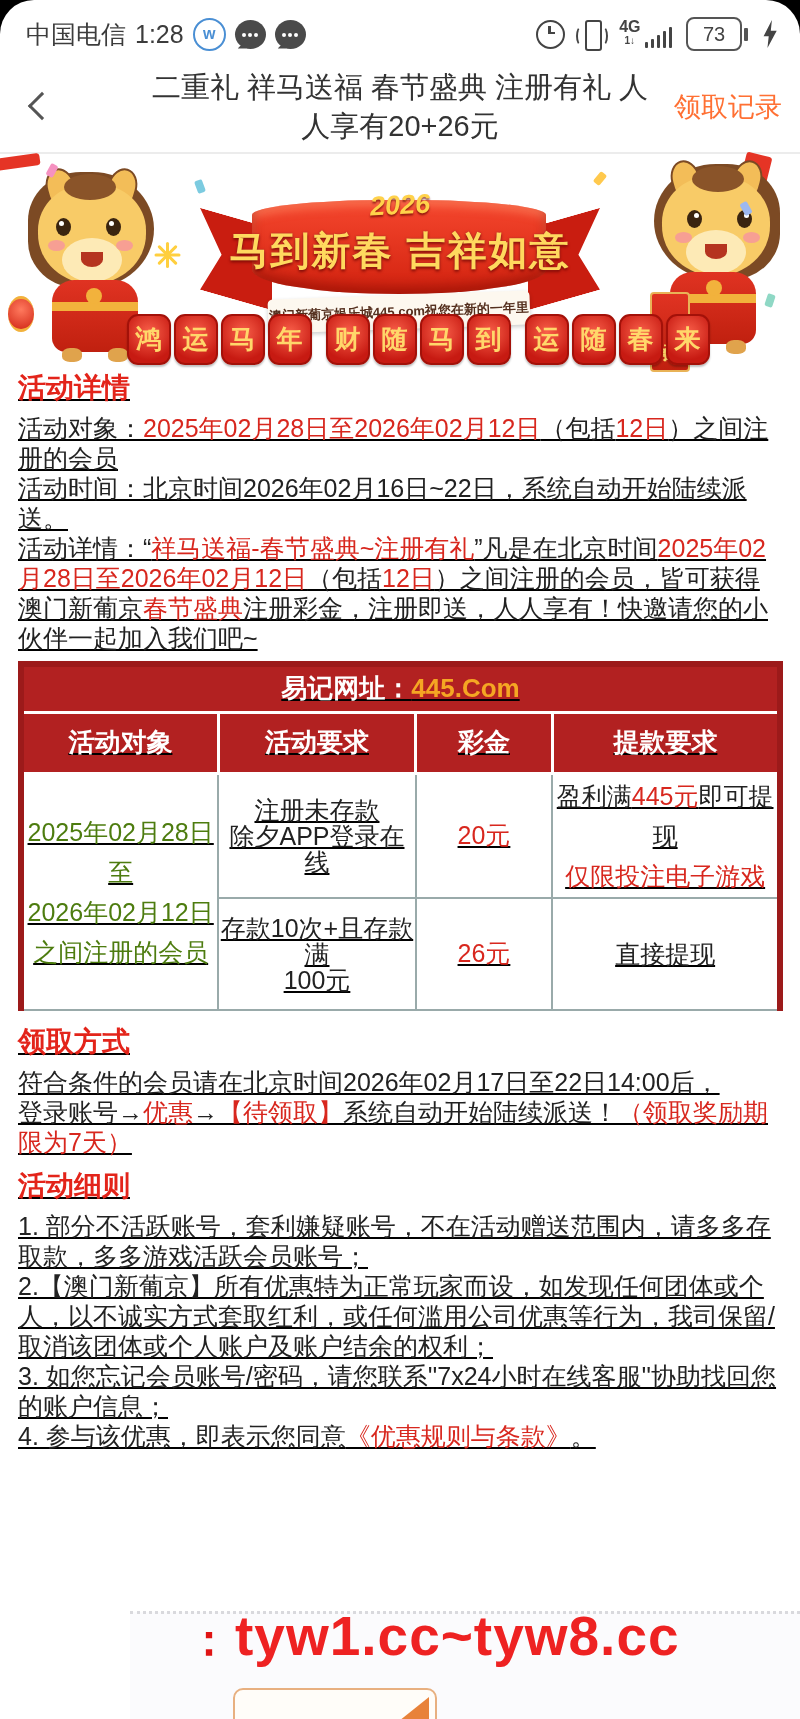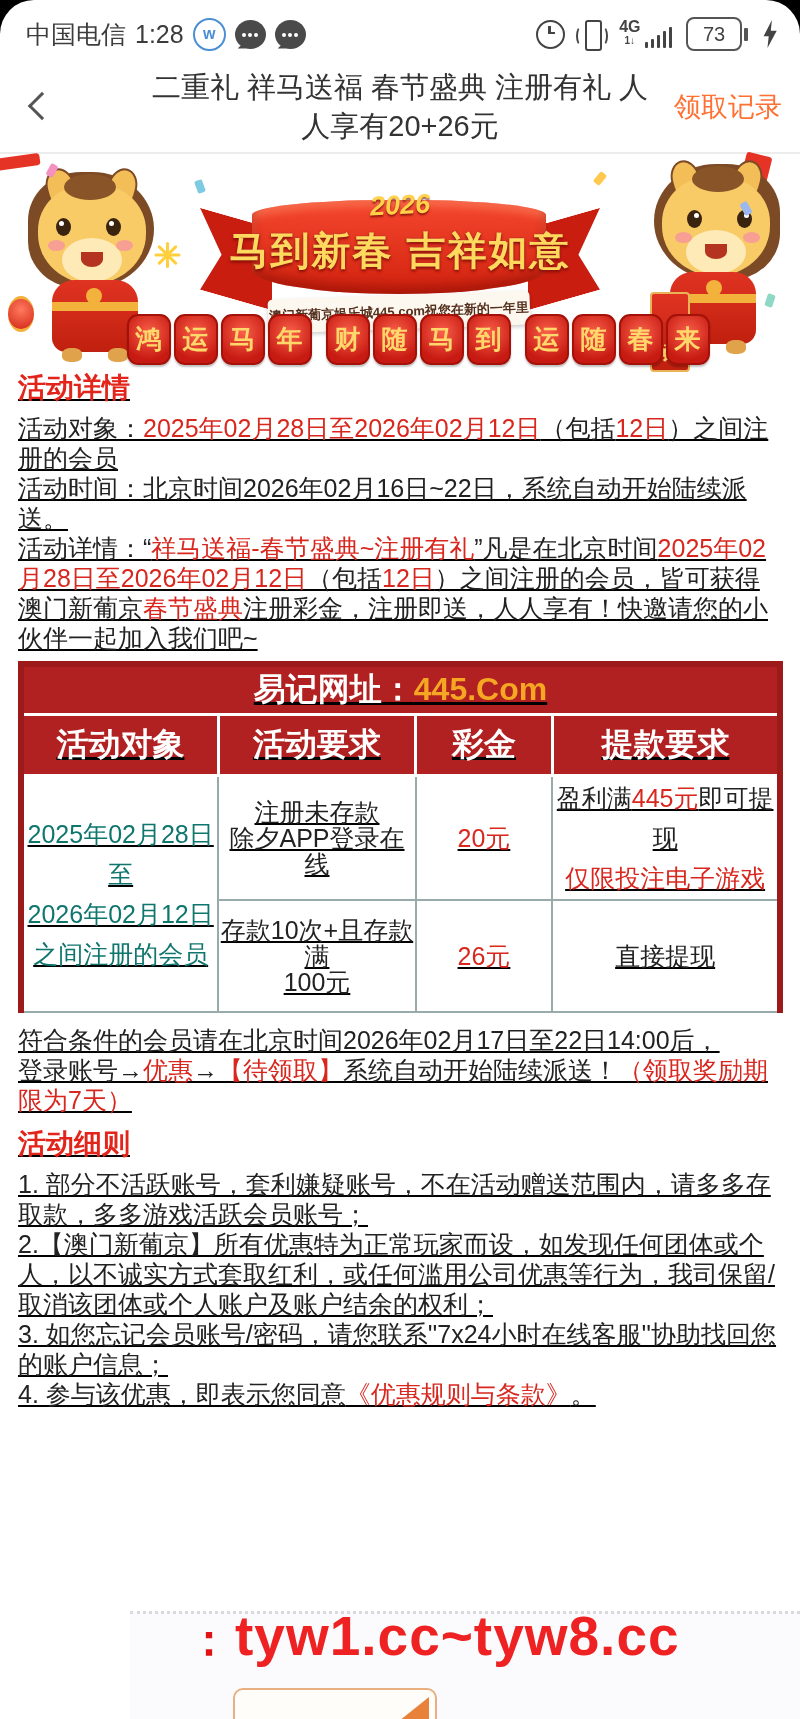--- a/index.html
+++ b/index.html
@@ -105,27 +105,27 @@
 
   
   .content{padding:0 17px 0 18px;text-decoration:underline;}
   .sec-h{font-size:28px;font-weight:bold;color:#e3241a;margin:4px 0 6px;}
   .txt{font-size:25px;line-height:30px;margin:0;color:#222;}
   .seg-k{color:#222;margin-top:28px;} .seg-r{color:#d8271e;}
 
   
   table.promo{width:100%;border-collapse:collapse;margin:8px 0 12px;table-layout:fixed;}
   table.promo{border:6px solid #9c1a1a;border-bottom:2px solid #9aa;}
-  .promo th{background:#b22121;color:#fff;font-size:32px;font-weight:bold;border:3px solid #fff;}
+  .promo th{background:#b22121;color:#fff;font-size:26px;font-weight:bold;border:3px solid #fff;}
   .promo .tbl-title{height:48px;}
   .promo .tbl-title .gold{color:#f5a623;}
   .promo .hdr th{height:56px;}
   .promo td{background:#fff;border:2px solid #9aa;text-align:center;vertical-align:middle;
             font-size:25px;color:#222;white-space:pre-line;}
-  .promo td.member{color:#0f766e;line-height:40px;}
+  .promo td.member{color:#4d7c0f;line-height:40px;}
   .promo td.req{line-height:26px;height:108px;}
   .promo td.bonus{color:#d8271e;}
   .promo td.wd{line-height:40px;}
   .c1{width:26%;} .c2{width:26%;} .c3{width:18%;} .c4{width:30%;}
 
   
   .dotted-line{position:absolute;left:130px;right:0;top:1611px;border-top:3px dotted #d9d9dd;}
   .bottom-band{position:absolute;left:130px;right:0;top:1612px;bottom:0;background:#fbfbfd;}
   .watermark{position:absolute;left:183px;top:1604px;display:flex;align-items:baseline;white-space:nowrap;z-index:5;}
   .wm-cjk{font-size:50px;font-weight:900;color:#e01414;letter-spacing:2px;}
@@ -299,20 +299,21 @@
       <tr>
         <td class="req">存款10次+且存款满
 100元</td>
         <td class="bonus">26元</td>
         <td class="wd"><span class="seg-k">直接提现</span></td>
       </tr>
     </tbody>
         </table>
 
 
+    <div class="sec-h" style="margin-top:10px;">领取方式</div>
     <p class="txt"><span class="seg-k">符合条件的会员请在北京时间2026年02月17日至22日14:00后，</span></p>
     <p class="txt"><span class="seg-k">登录账号→</span><span class="seg-r">优惠</span><span class="seg-k">→</span><span class="seg-r">【待领取】</span><span class="seg-k">系统自动开始陆续派送！</span><span class="seg-r">（领取奖励期限为7天）</span></p>
 
     <div class="sec-h" style="margin-top:10px;">活动细则</div>
     <p class="txt"><span class="seg-k">1. 部分不活跃账号，套利嫌疑账号，不在活动赠送范围内，请多多存取款，多多游戏活跃会员账号；</span></p>
     <p class="txt"><span class="seg-k">2.【澳门新葡京】所有优惠特为正常玩家而设，如发现任何团体或个人，以不诚实方式套取红利，或任何滥用公司优惠等行为，我司保留/取消该团体或个人账户及账户结余的权利；</span></p>
     <p class="txt"><span class="seg-k">3. 如您忘记会员账号/密码，请您联系''7x24小时在线客服''协助找回您的账户信息；</span></p>
     <p class="txt"><span class="seg-k">4. 参与该优惠，即表示您同意</span><span class="seg-r">《优惠规则与条款》</span><span class="seg-k">。</span></p>
   </div>
 

